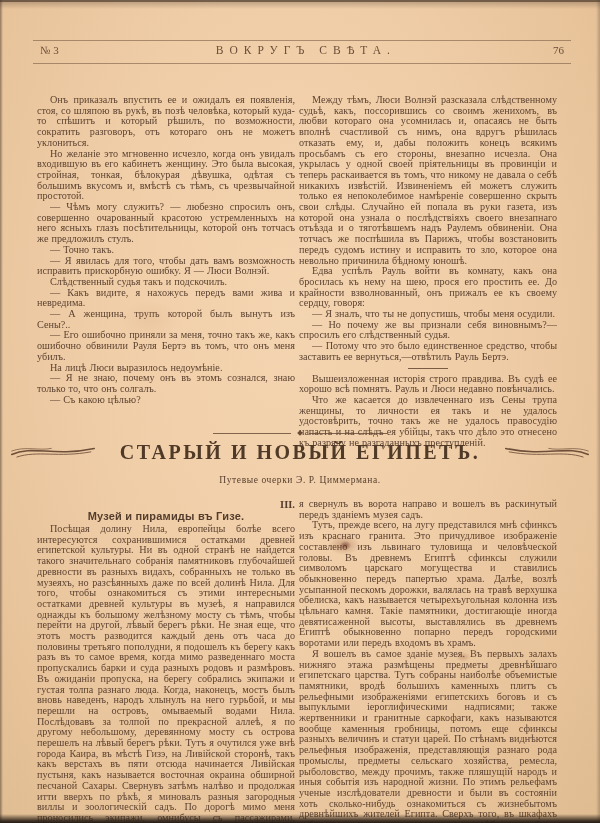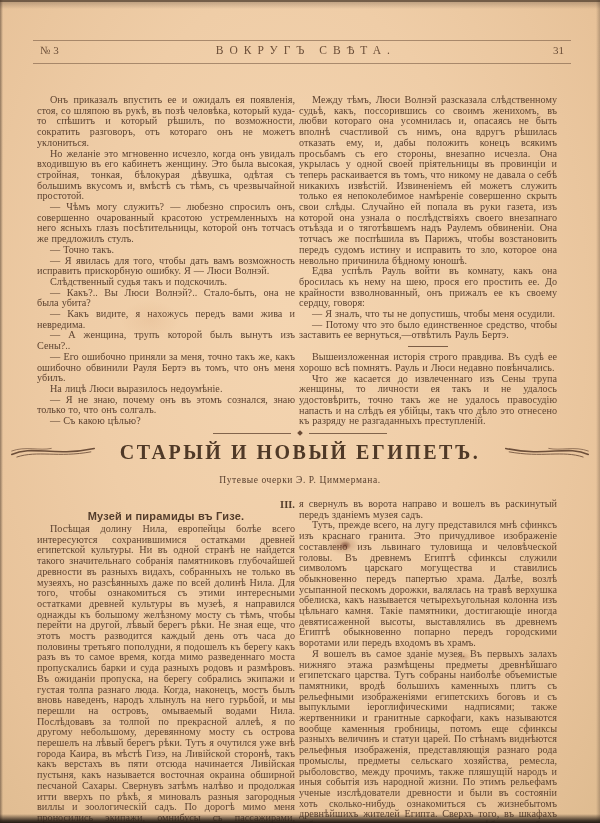--- a/index.html
+++ b/index.html
@@ -73,45 +73,45 @@
 </style>
 </head>
 <body>
 
 <div class="page">
 
   <div class="rule rule-top"></div>
   <div class="header-row">
     <span>№ 3</span>
     <span class="masthead">ВОКРУГЪ СВѢТА.</span>
-    <span>31</span>
+    <span>76</span>
   </div>
   <div class="rule rule-bottom"></div>
 
   <div class="cols art1">
     <div class="col">
         <p>Онъ приказалъ впустить ее и ожидалъ ея появленія, стоя, со шляпою въ рукѣ, въ позѣ человѣка, который куда-то спѣшитъ и который рѣшилъ, по возможности, сократить разговоръ, отъ котораго онъ не можетъ уклониться.</p>
         <p>Но желаніе это мгновенно исчезло, когда онъ увидалъ входившую въ его кабинетъ женщину. Это была высокая, стройная, тонкая, бѣлокурая дѣвушка, одѣтая съ большимъ вкусомъ и, вмѣстѣ съ тѣмъ, съ чрезвычайной простотой.</p>
         <p>— Чѣмъ могу служить? — любезно спросилъ онъ, совершенно очарованный красотою устремленныхъ на него ясныхъ глазъ посѣтительницы, которой онъ тотчасъ же предложилъ стулъ.</p>
         <p>— Точно такъ.</p>
         <p>— Я явилась для того, чтобы дать вамъ возможность исправить прискорбную ошибку. Я — Люси Волнэй.</p>
         <p>Слѣдственный судья такъ и подскочилъ.</p>
-        <p>— Какъ?.. Вы Люси Волнэй?.. Стало-быть, она не была убита?</p>
         <p>— Какъ видите, я нахожусь передъ вами жива и невредима.</p>
         <p>— А женщина, трупъ которой былъ вынутъ изъ Сены?..</p>
         <p>— Его ошибочно приняли за меня, точно такъ же, какъ ошибочно обвинили Рауля Бертэ въ томъ, что онъ меня убилъ.</p>
         <p>На лицѣ Люси выразилось недоумѣніе.</p>
         <p>— Я не знаю, почему онъ въ этомъ сознался, знаю только то, что онъ солгалъ.</p>
         <p>— Съ какою цѣлью?</p>
       </div>
     <div class="col">
       <div>
           <p>Между тѣмъ, Люси Волнэй разсказала слѣдственному судьѣ, какъ, поссорившись со своимъ женихомъ, въ любви котораго она усомнилась и, опасаясь не быть вполнѣ счастливой съ нимъ, она вдругъ рѣшилась отказать ему, и, дабы положить конецъ всякимъ просьбамъ съ его стороны, внезапно исчезла. Она укрылась у одной своей пріятельницы въ провинціи и теперь раскаивается въ томъ, что никому не давала о себѣ никакихъ извѣстій. Извиненіемъ ей можетъ служить только ея непоколебимое намѣреніе совершенно скрыть свои слѣды. Случайно ей попала въ руки газета, изъ которой она узнала о послѣдствіяхъ своего внезапнаго отъѣзда и о тяготѣвшемъ надъ Раулемъ обвиненіи. Она тотчасъ же поспѣшила въ Парижъ, чтобы возстановить передъ судомъ истину и исправить то зло, которое она невольно причинила бѣдному юношѣ.</p>
           <p>Едва успѣлъ Рауль войти въ комнату, какъ она бросилась къ нему на шею, прося его простить ее. До крайности взволнованный, онъ прижалъ ее къ своему сердцу, говоря:</p>
           <p>— Я зналъ, что ты не допустишь, чтобы меня осудили.</p>
+          <p>— Но почему же вы признали себя виновнымъ?— спросилъ его слѣдственный судья.</p>
           <p>— Потому что это было единственное средство, чтобы заставить ее вернуться,—отвѣтилъ Рауль Бертэ.</p>
         </div>
       <div class="divider-short"></div>
       <div>
           <p>Вышеизложенная исторія строго правдива. Въ судѣ ее хорошо всѣ помнятъ. Рауль и Люси недавно повѣнчались.</p>
           <p>Что же касается до извлеченнаго изъ Сены трупа женщины, то личности ея такъ и не удалось удостовѣрить, точно такъ же не удалось правосудію напасть и на слѣдъ ея убійцы, такъ что дѣло это отнесено къ разряду не разгаданныхъ преступленій.</p>
         </div>
     </div>
   </div>
 

